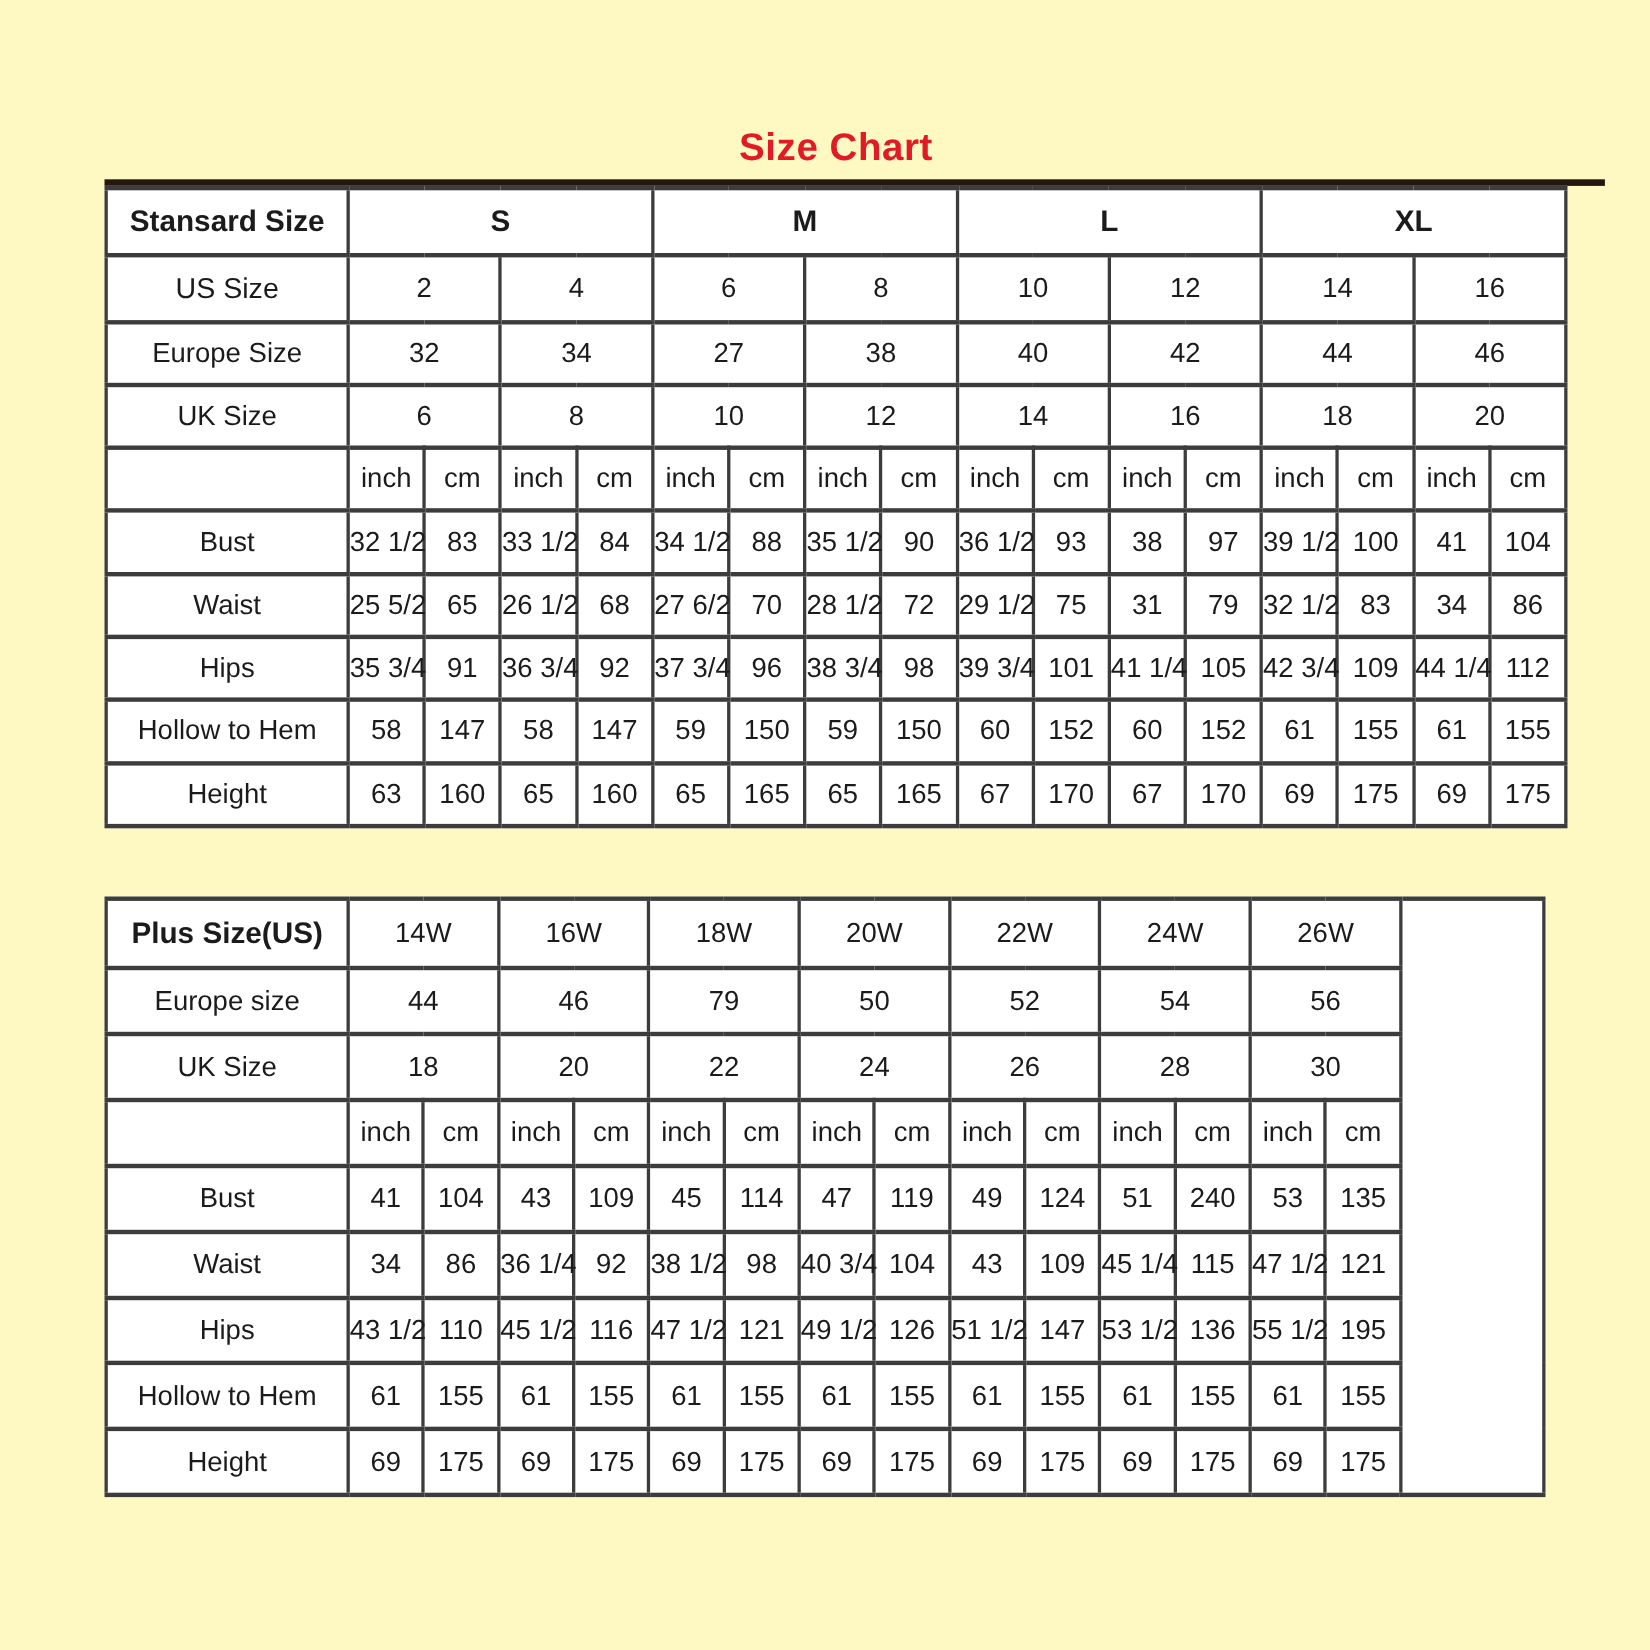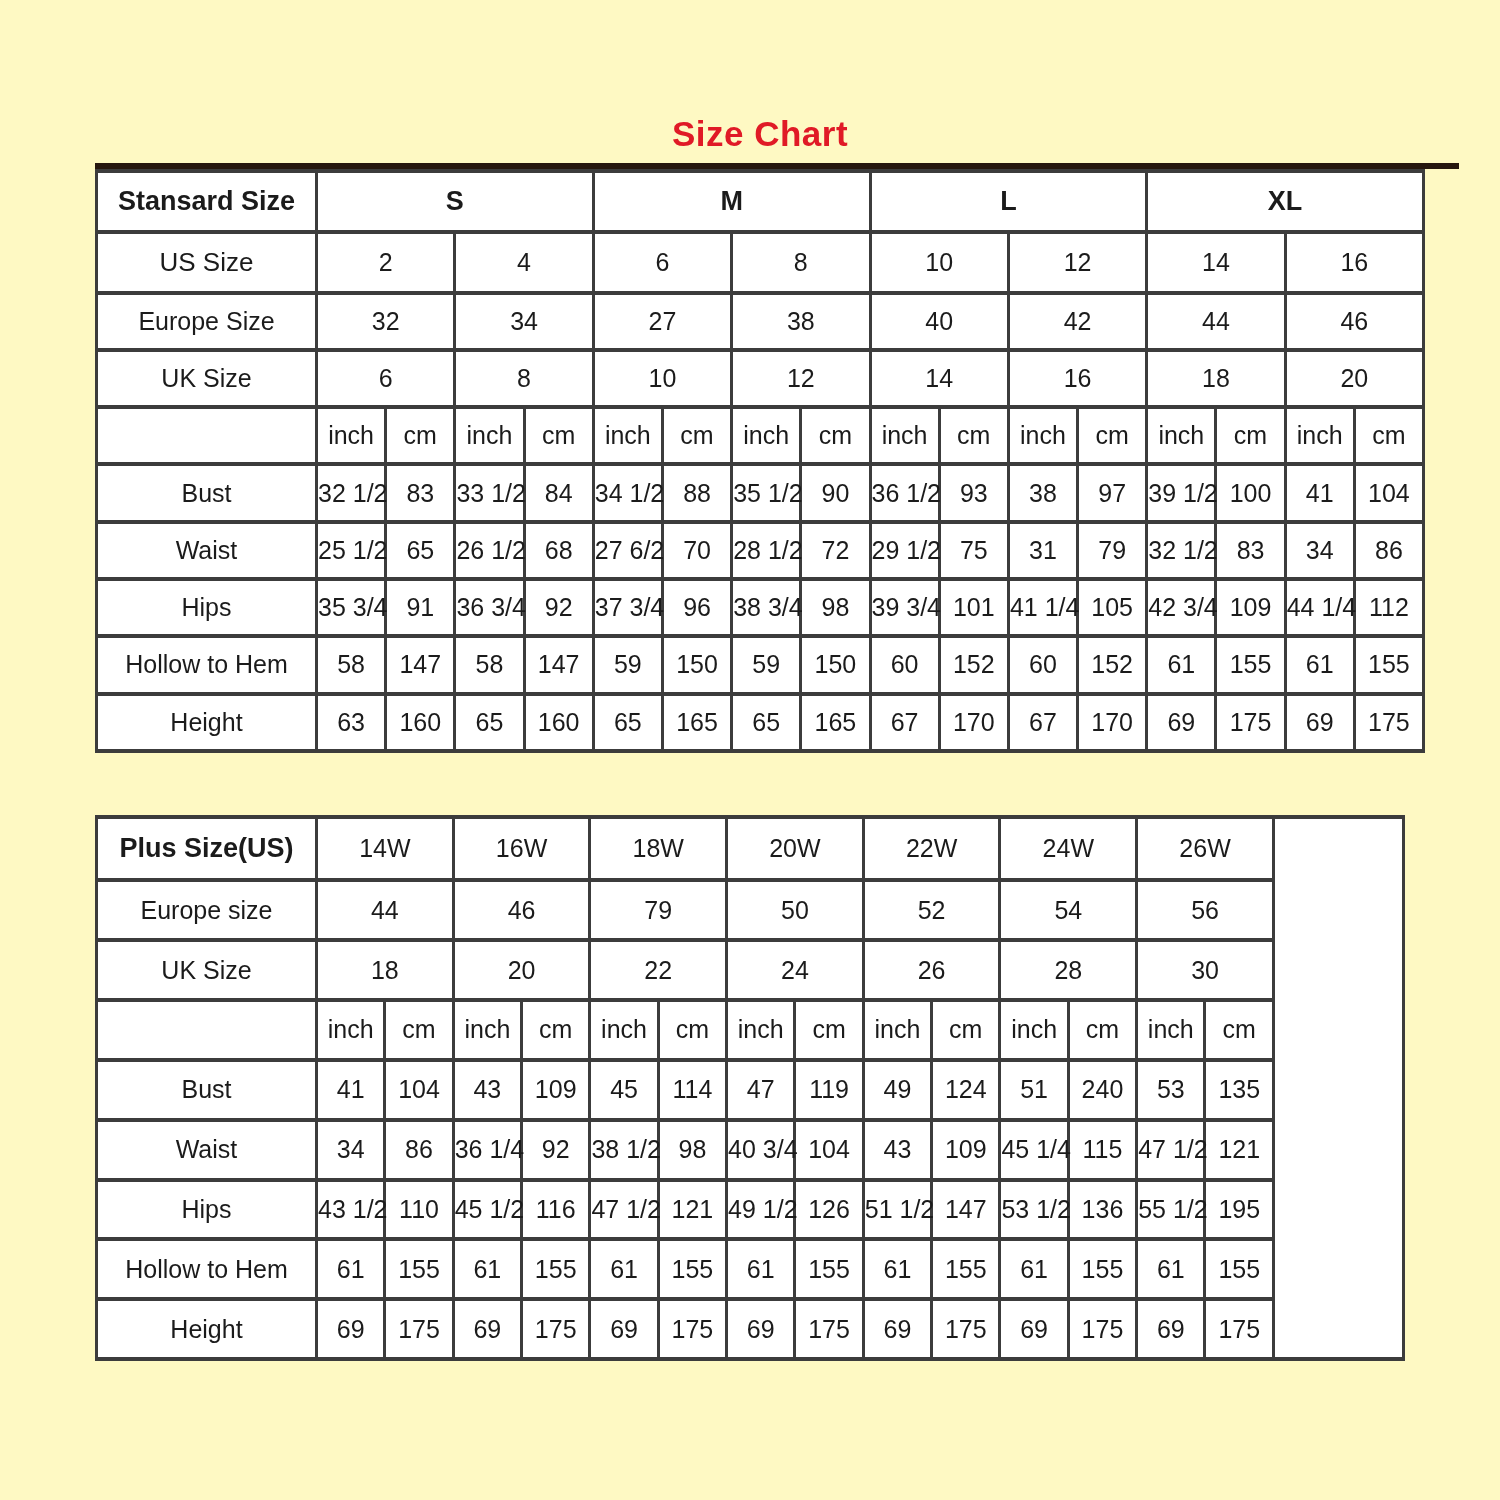--- a/index.html
+++ b/index.html
@@ -167,21 +167,21 @@
           <td>93</td>
           <td>38</td>
           <td>97</td>
           <td>39 1/2</td>
           <td>100</td>
           <td>41</td>
           <td>104</td>
         </tr>
         <tr>
           <td>Waist</td>
-          <td>25 1/2</td>
+          <td>25 5/2</td>
           <td>65</td>
           <td>26 1/2</td>
           <td>68</td>
           <td>27 6/2</td>
           <td>70</td>
           <td>28 1/2</td>
           <td>72</td>
           <td>29 1/2</td>
           <td>75</td>
           <td>31</td>

